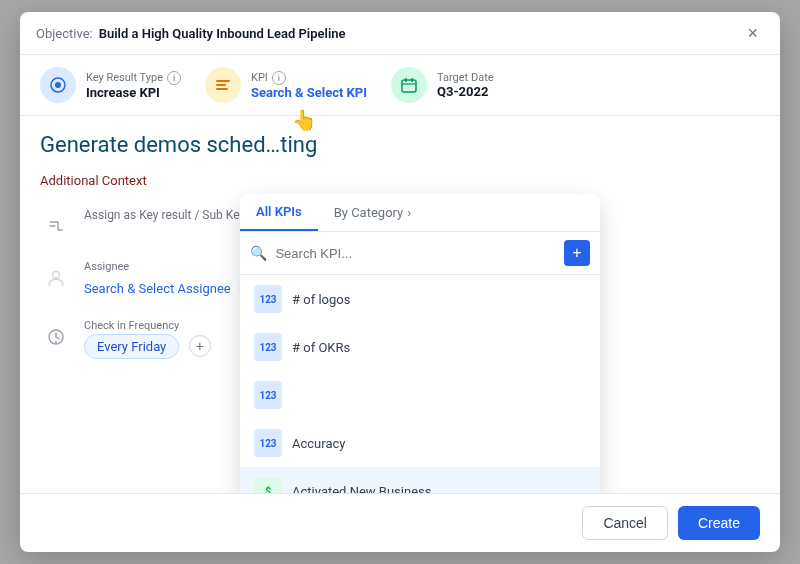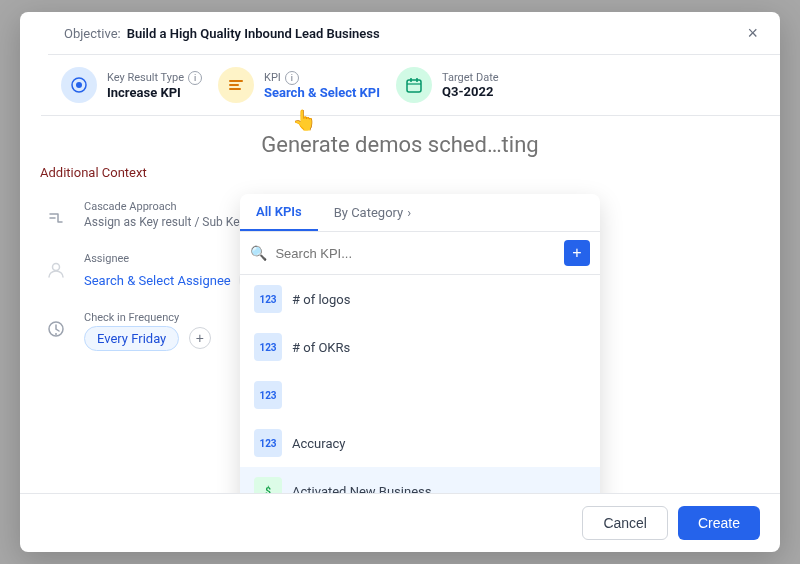--- a/index.html
+++ b/index.html
@@ -34,21 +34,20 @@
     }
 
     .modal-header {
       display: flex;
       align-items: center;
       justify-content: space-between;
       padding: 10px 16px;
       border-bottom: 1px solid #e5e7eb;
       font-size: 13px;
       color: #374151;
-      margin-left: 28px;
     }
 
     .modal-header-title {
       display: flex;
       align-items: center;
       gap: 6px;
     }
 
     .modal-header-title .objective-label {
       color: #6b7280;
@@ -67,24 +66,23 @@
       cursor: pointer;
       font-size: 18px;
       color: #6b7280;
       line-height: 1;
       padding: 2px 6px;
     }
 
     .meta-row {
       display: flex;
       align-items: center;
-      gap: 16px;
+      gap: 24px;
       padding: 12px 20px;
       border-bottom: 1px solid #e5e7eb;
-      margin-left: 21px;
     }
 
     .meta-item {
       display: flex;
       align-items: center;
       gap: 10px;
     }
 
     .meta-icon {
       width: 36px;
@@ -134,24 +132,23 @@
 
     .modal-body {
       flex: 1;
       padding: 16px 20px;
       position: relative;
       overflow: hidden;
     }
 
     .objective-title {
       font-size: 22px;
-      color: #737373;
+      color: #0c4a6e;
       font-weight: 400;
-      margin-bottom: 8px;
-      text-align: center;
+      margin-bottom: 16px;
     }
 
     .additional-context {
       color: #7f1d1d;
       font-size: 13px;
       margin-bottom: 20px;
       margin-top: 4px;
     }
 
     .form-row {
@@ -421,21 +418,21 @@
   </style>
 </head>
 <body>
 
 <div class="modal-overlay">
   <div class="modal">
 
     <div class="modal-header">
       <div class="modal-header-title">
         <span class="objective-label">Objective:</span>
-        <span class="objective-value">Build a High Quality Inbound Lead Business</span>
+        <span class="objective-value">Build a High Quality Inbound Lead Pipeline</span>
       </div>
       <button class="close-btn">×</button>
     </div>
 
     <div class="meta-row">
       <div class="meta-item">
         <div class="meta-icon blue">
           <svg width="18" height="18" viewBox="0 0 18 18" fill="none">
             <circle cx="9" cy="9" r="7" stroke="#2563eb" stroke-width="1.5" fill="none"></circle>
             <circle cx="9" cy="9" r="3" fill="#2563eb"></circle>
@@ -489,21 +486,20 @@
       </div>
       <div class="additional-context">Additional Context</div>
 
       <div class="form-row">
         <div class="form-icon">
           <svg width="18" height="18" viewBox="0 0 18 18" fill="none">
             <path d="M3 5h8M3 9h5M11 5v8M11 13h4" stroke="#9ca3af" stroke-width="1.5" stroke-linecap="round"></path>
           </svg>
         </div>
         <div class="form-content">
-          <div class="form-label">Cascade Approach</div>
           <div class="cascade-desc">Assign as Key result / Sub Ke</div>
         </div>
       </div>
 
       <div class="form-row">
         <div class="form-icon">
           <svg width="18" height="18" viewBox="0 0 18 18" fill="none">
             <circle cx="9" cy="6" r="3.5" stroke="#d1d5db" stroke-width="1.5" fill="none"></circle>
             <path d="M2 16c0-3.314 3.134-6 7-6s7 2.686 7 6" stroke="#d1d5db" stroke-width="1.5" stroke-linecap="round" fill="none"></path>
           </svg>

